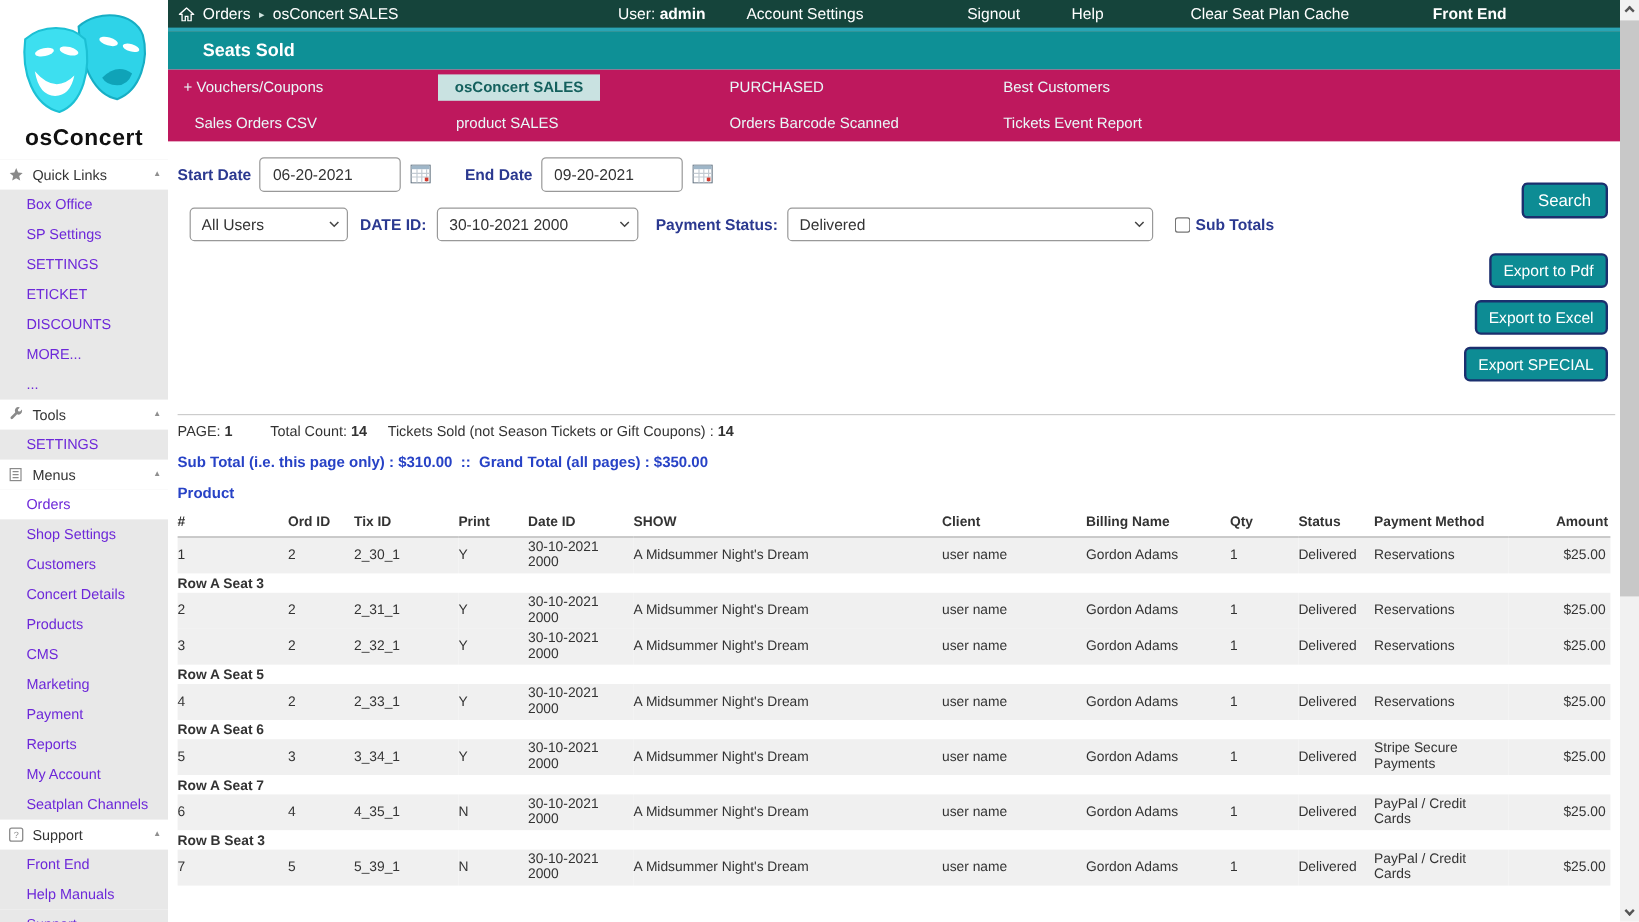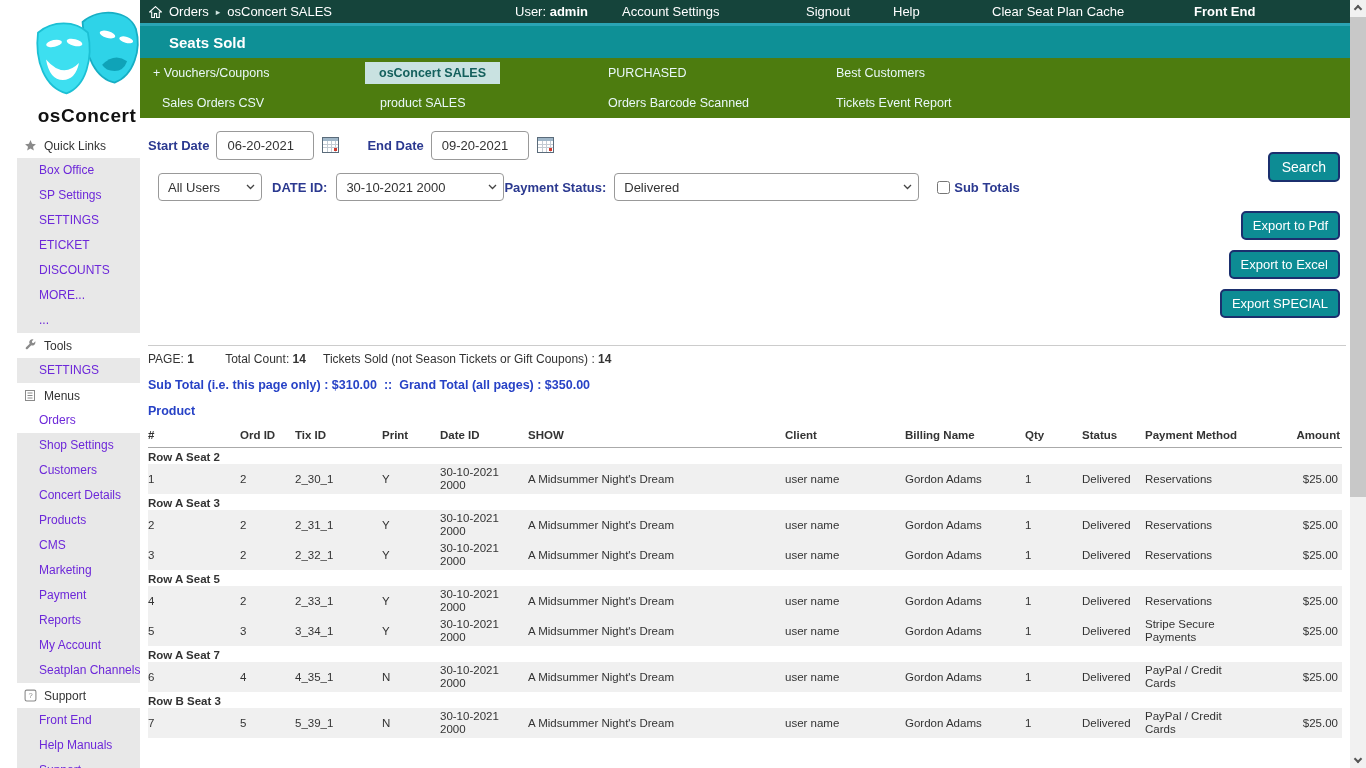--- a/index.html
+++ b/index.html
@@ -1,20 +1,20 @@
 <!DOCTYPE html>
 <html><head>
 <meta charset="utf-8">
 <style>
   * { margin:0; padding:0; box-sizing:border-box; }
   html,body { width:1366px; height:768px; overflow:hidden; background:#fff;
               font-family:"Liberation Sans", sans-serif; }
 
   
-  .sidebar { position:absolute; left:0; top:0; width:140px; height:757px; background:#e8e8e8;margin-left:17px; }
+  .sidebar { position:absolute; left:0; top:0; width:140px; height:757px; background:#e8e8e8; }
   .logo { height:133px; background:#fff; text-align:center; padding-top:6px; }
   .logo svg { display:block; margin:0 auto; }
   .logotext { font-size:19px; font-weight:bold; color:#111; margin-top:1px; letter-spacing:0.5px; }
   .sb-head { height:25px; background:#fff; display:flex; align-items:center; font-size:12px; color:#333; position:relative; cursor:pointer; }
   .sb-ic { width:14px; margin-left:7px; margin-right:6px; display:inline-flex; }
   .sb-arrow { position:absolute; right:7px; top:7px; font-size:8px; color:#8f8f8f; }
   .sb-item { height:25px; line-height:25px; padding-left:22px; font-size:12px; color:#6d28d9; background:#e8e8e8; cursor:pointer; white-space:nowrap; }
   .sb-item.active { background:#fff; }
 
   
@@ -22,32 +22,32 @@
 
   .topbar { height:26px; background:#15443b; border-bottom:3px solid #2aa4b4; position:relative; color:#fff; font-size:13px; }
   .crumb { position:absolute; left:9px; top:4px; display:flex; align-items:center; gap:7px; }
   .crumb .sep { font-size:9px; color:#cfe3df; }
   .nav-user { position:absolute; top:4px; left:375px; white-space:nowrap; }
   .nav-link { position:absolute; top:4px; white-space:nowrap; cursor:pointer; }
   .nav-link.bold { font-weight:bold; }
 
   .titleband { height:32px; background:#0e9096; color:#fff; font-size:15px; font-weight:bold; display:flex; align-items:center; padding-left:29px; }
 
-  .tabband { height:60px; background:#4d7c0f; position:relative; font-size:12.5px;text-align:right; }
+  .tabband { height:60px; background:#be185d; position:relative; font-size:12.5px;text-align:right; }
   .tab { position:absolute; color:#e9f8f9; cursor:pointer; white-space:nowrap; }
   .tab.r1 { top:8px; } .tab.r2 { top:38px; }
   .tab.sel { background:#c9e2e1; color:#14605d; font-weight:bold; padding:4px 14px; top:4px; }
 
   
   .content { position:relative; height:650px; background:#fff; }
 
   .f-row1 { position:absolute; top:12px; left:8px; height:30px; display:flex; align-items:center; }
   .f-row2 { position:absolute; top:55px; left:18px; height:28px; display:flex; align-items:center; }
   .flabel { color:#2b3990; font-weight:bold; font-size:13px; white-space:nowrap; }
-  .tinput { width:98px; height:29px; border:1px solid #999; border-radius:4px; font-size:13px; color:#333; padding-left:10px; font-family:"Liberation Sans",sans-serif; }
+  .tinput { width:118px; height:29px; border:1px solid #999; border-radius:4px; font-size:13px; color:#333; padding-left:10px; font-family:"Liberation Sans",sans-serif; }
   .calbtn { margin-left:8px; display:inline-flex; cursor:pointer; }
   .selwrap { position:relative; display:inline-block; }
   select { appearance:none; -webkit-appearance:none; height:28px; border:1px solid #999; border-radius:4px; background:#fff; font-size:13px; color:#333; padding:0 20px 0 9px; font-family:"Liberation Sans",sans-serif; }
   .chev { position:absolute; right:7px; top:11px; pointer-events:none; }
   .cb { width:13px; height:13px; margin-right:4px; }
 
   .btn { position:absolute; right:10px; background:#0d8c94; color:#fff; border:2px solid #1b2f6e; border-radius:5px; font-size:13px; font-family:"Liberation Sans",sans-serif; padding:5px 10px; cursor:pointer; }
   .btn-search { top:34px; font-size:14px; padding:5px 12px; }
   .btn-pdf { top:93px; } .btn-excel { top:132px; } .btn-special { top:171px; }
 
@@ -222,33 +222,33 @@
               <line x1="9.5" y1="4" x2="9.5" y2="15"></line>
               <line x1="13.5" y1="4" x2="13.5" y2="15"></line>
             </g>
             <rect x="12" y="11" width="3" height="3" fill="#d23a2e"></rect>
           </svg>
       </span>
     </div>
 
     <div class="f-row2">
       <span class="selwrap">
-        <select style="width:104px"><option>All Users</option></select>
+        <select style="width:132px"><option>All Users</option></select>
         <svg class="chev" width="9" height="6" viewBox="0 0 9 6">
             <polyline points="1,1 4.5,4.5 8,1" fill="none" stroke="#444" stroke-width="1.3"></polyline>
           </svg>
       </span>
       <span class="flabel" style="margin-left:10px">DATE ID:</span>
       <span class="selwrap" style="margin-left:9px">
         <select style="width:168px"><option>30-10-2021 2000</option></select>
         <svg class="chev" width="9" height="6" viewBox="0 0 9 6">
             <polyline points="1,1 4.5,4.5 8,1" fill="none" stroke="#444" stroke-width="1.3"></polyline>
           </svg>
       </span>
-      <span class="flabel" style="">Payment Status:</span>
+      <span class="flabel" style="margin-left:14px">Payment Status:</span>
       <span class="selwrap" style="margin-left:8px">
         <select style="width:305px"><option>Delivered</option></select>
         <svg class="chev" width="9" height="6" viewBox="0 0 9 6">
             <polyline points="1,1 4.5,4.5 8,1" fill="none" stroke="#444" stroke-width="1.3"></polyline>
           </svg>
       </span>
       <input type="checkbox" class="cb" style="margin-left: 18px;">
       <span class="flabel">Sub Totals</span>
     </div>
 
@@ -297,23 +297,20 @@
               <th>SHOW</th>
             <th>Client</th>
               <th>Billing Name</th>
             <th>Qty</th>
               <th>Status</th>
             <th>Payment Method</th>
               <th class="right">Amount</th>
           </tr>
         </thead>
         <tbody id="table-body">
-            <tr class="grp">
-              <td colspan="12">Row A Seat 2</td>
-            </tr>
             <tr class="dat">
               <td>1</td>
               <td>2</td>
               <td>2_30_1</td>
               <td>Y</td>
               <td>30-10-2021 2000</td>
               <td>A Midsummer Night's Dream</td>
               <td>user name</td>
               <td>Gordon Adams</td>
               <td>1</td>
@@ -361,20 +358,23 @@
               <td>2_33_1</td>
               <td>Y</td>
               <td>30-10-2021 2000</td>
               <td>A Midsummer Night's Dream</td>
               <td>user name</td>
               <td>Gordon Adams</td>
               <td>1</td>
               <td>Delivered</td>
               <td>Reservations</td>
               <td class="right">$25.00</td>
+            </tr>
+            <tr class="grp">
+              <td colspan="12">Row A Seat 6</td>
             </tr>
             <tr class="dat">
               <td>5</td>
               <td>3</td>
               <td>3_34_1</td>
               <td>Y</td>
               <td>30-10-2021 2000</td>
               <td>A Midsummer Night's Dream</td>
               <td>user name</td>
               <td>Gordon Adams</td>

